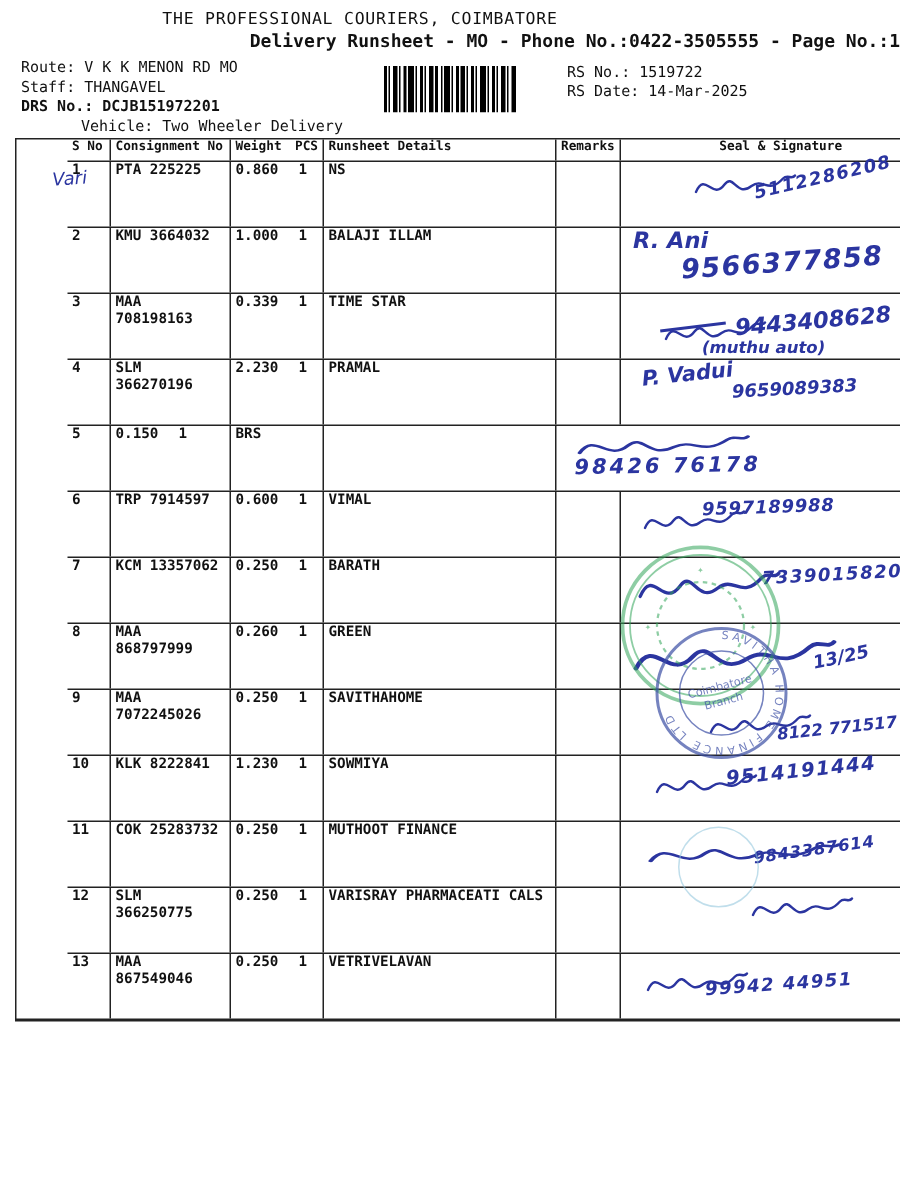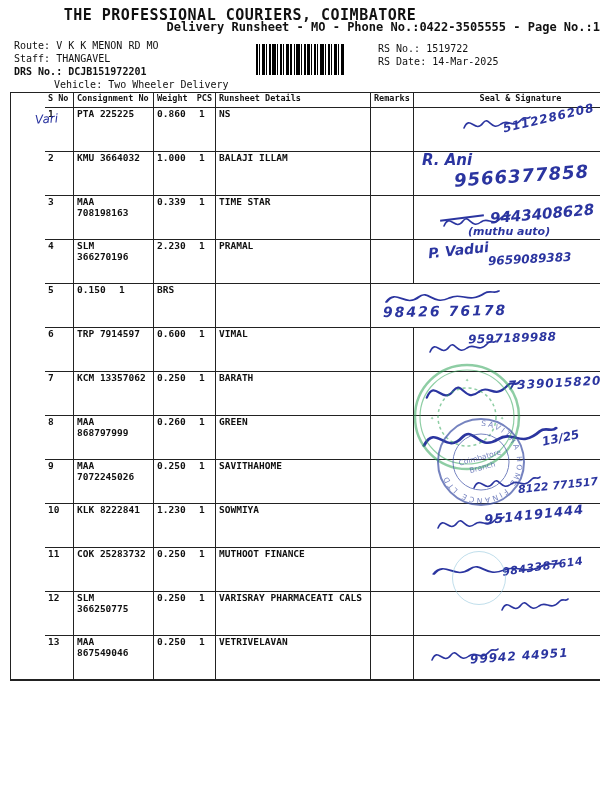--- a/index.html
+++ b/index.html
@@ -1,20 +1,20 @@
 <!DOCTYPE html>
 <html><head>
 <meta charset="utf-8">
 <style>
   html,body{margin:0;padding:0;background:#e8e8e8;}
   .page{position:relative;width:600px;height:800px;background:#ffffff;overflow:hidden;
         font-family:"DejaVu Sans Mono","Liberation Mono",monospace;color:#111;}
   .abs{position:absolute;}
   
-  .title{top:6px;left:0;width:480px;text-align:center;font-size:15px;font-weight:bold;letter-spacing:.5px;}
+  .title{top:6px;left:0;width:480px;text-align:center;font-size:11px;font-weight:normal;letter-spacing:.5px;}
   .subtitle{top:20px;left:0;width:600px;text-align:right;font-size:12px;font-weight:bold;}
   .meta{font-size:10px;white-space:nowrap;}
   .m-route{top:40px;left:14px;}
   .m-staff{top:53px;left:14px;font-weight:normal;}
   .m-drs{top:66px;left:14px;font-weight:bold;}
   .m-vehicle{top:79px;left:18px;margin-left:36px;}
   .m-rsno{top:43px;left:378px;}
   .m-rsdate{top:56px;left:378px;}
   .barcode{top:44px;left:256px;}
   

